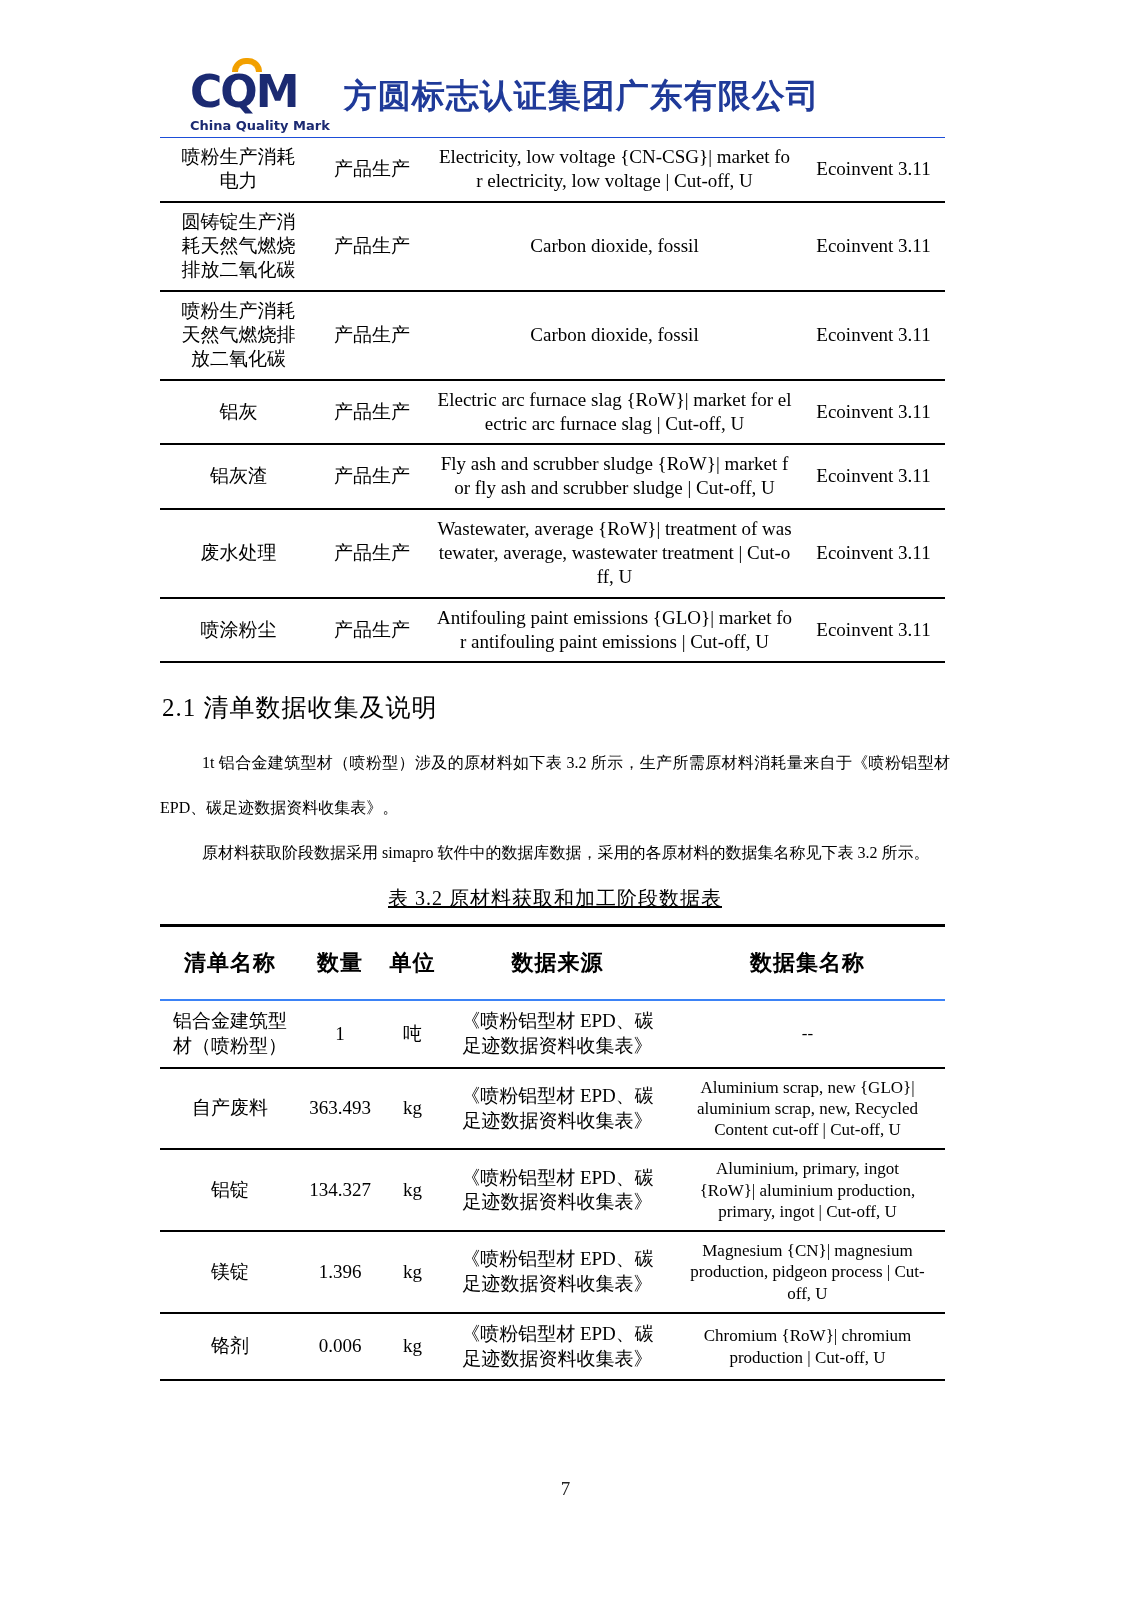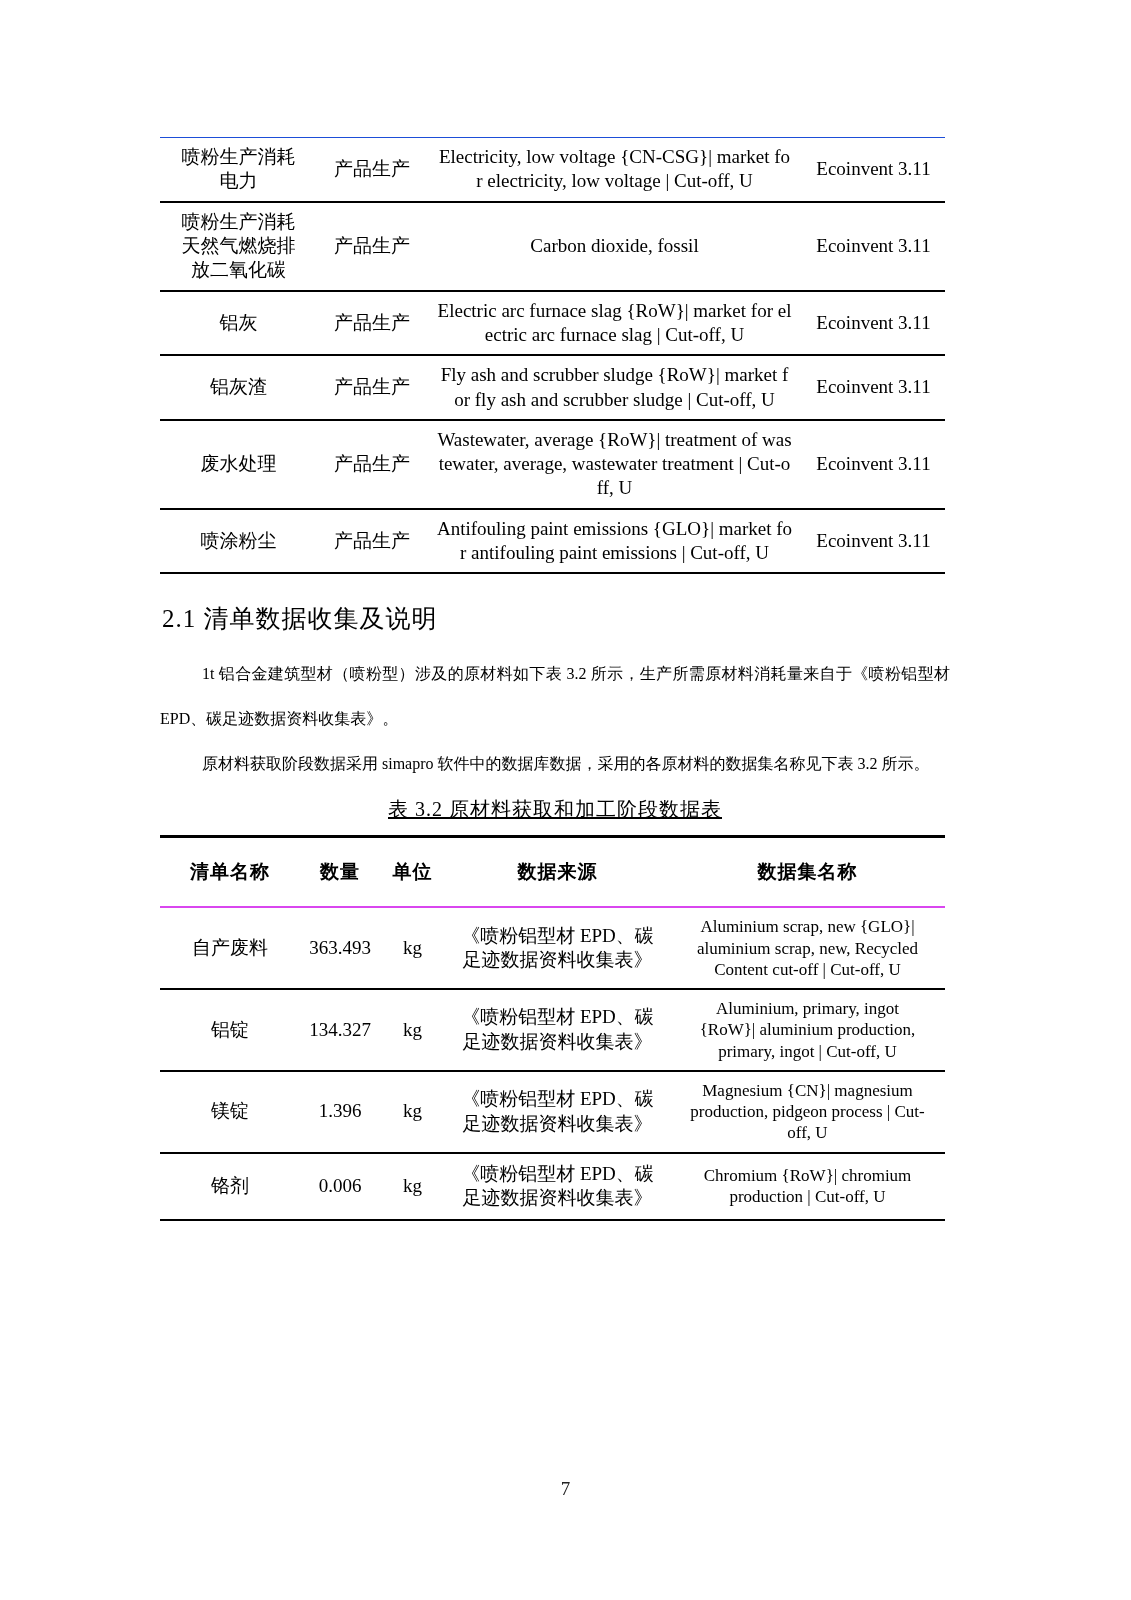--- a/index.html
+++ b/index.html
@@ -59,22 +59,22 @@
     font-size:16px; line-height:45px;
     text-align:justify; text-indent:42px;
     width:790px; margin-top:16px;
   }
   .para2 { margin-top:0; }
 
   .tbl-caption { text-align:center; font-size:20px; margin:10px 0 12px 0; letter-spacing:1px;text-decoration:underline; }
 
   .t2 { border-top:3px solid #000; }
   .t2 th {
-    border-bottom:2px solid #d946ef;
-    font-size:19px; font-weight:bold;
+    border-bottom:2px solid #3b82f6;
+    font-size:22px; font-weight:bold;
     text-align:center; vertical-align:middle;
     padding:21px 4px; letter-spacing:1px;
   }
   .t2 td {
     border-bottom:2px solid #000;
     text-align:center; vertical-align:middle;
     padding:8px 4px;
     font-size:19px; line-height:1.3;
   }
   .t2 .en2 { font-size:17px; line-height:1.25; }
@@ -82,37 +82,53 @@
   .footer {
     position:absolute; top:1478px; left:0; width:100%;
     text-align:center; font-size:19px; color:#222;
   }
 </style>
 </head>
 <body>
 
 <div class="page">
 
+  <div class="header">
+    <div class="logo">
+      <span class="logo-arc"></span>
+      <span class="logo-text">CQM</span>
+      <div class="logo-tagline">China Quality Mark</div>
+    </div>
+    <div class="company">方圆标志认证集团广东有限公司</div>
+  </div>
 
   <div class="content">
 
     <table class="t1">
       <colgroup>
           <col style="width:157px">
           <col style="width:110px">
           <col style="width:375px">
           <col style="width:143px">
         </colgroup>
       <tbody>
         <tr>
           <td class="pre">喷粉生产消耗
 电力</td>
           <td>产品生产</td>
           <td class="pre en">Electricity, low voltage {CN-CSG}| market fo
 r electricity, low voltage | Cut-off, U</td>
+          <td class="en">Ecoinvent 3.11</td>
+        </tr>
+        <tr>
+          <td class="pre">圆铸锭生产消
+耗天然气燃烧
+排放二氧化碳</td>
+          <td>产品生产</td>
+          <td class="pre en">Carbon dioxide, fossil</td>
           <td class="en">Ecoinvent 3.11</td>
         </tr>
         <tr>
           <td class="pre">喷粉生产消耗
 天然气燃烧排
 放二氧化碳</td>
           <td>产品生产</td>
           <td class="pre en">Carbon dioxide, fossil</td>
           <td class="en">Ecoinvent 3.11</td>
         </tr>
@@ -167,20 +183,29 @@
         <tr>
           <th>清单名称</th>
           <th>数量</th>
           <th>单位</th>
           <th>数据来源</th>
           <th>数据集名称</th>
         </tr>
       </thead>
       <tbody>
         <tr>
+          <td class="pre">铝合金建筑型
+材（喷粉型）</td>
+          <td>1</td>
+          <td>吨</td>
+          <td class="pre">《喷粉铝型材 EPD、碳
+足迹数据资料收集表》</td>
+          <td class="pre en2">--</td>
+        </tr>
+        <tr>
           <td class="pre">自产废料</td>
           <td>363.493</td>
           <td>kg</td>
           <td class="pre">《喷粉铝型材 EPD、碳
 足迹数据资料收集表》</td>
           <td class="pre en2">Aluminium scrap, new {GLO}|
 aluminium scrap, new, Recycled
 Content cut-off | Cut-off, U</td>
         </tr>
         <tr>

